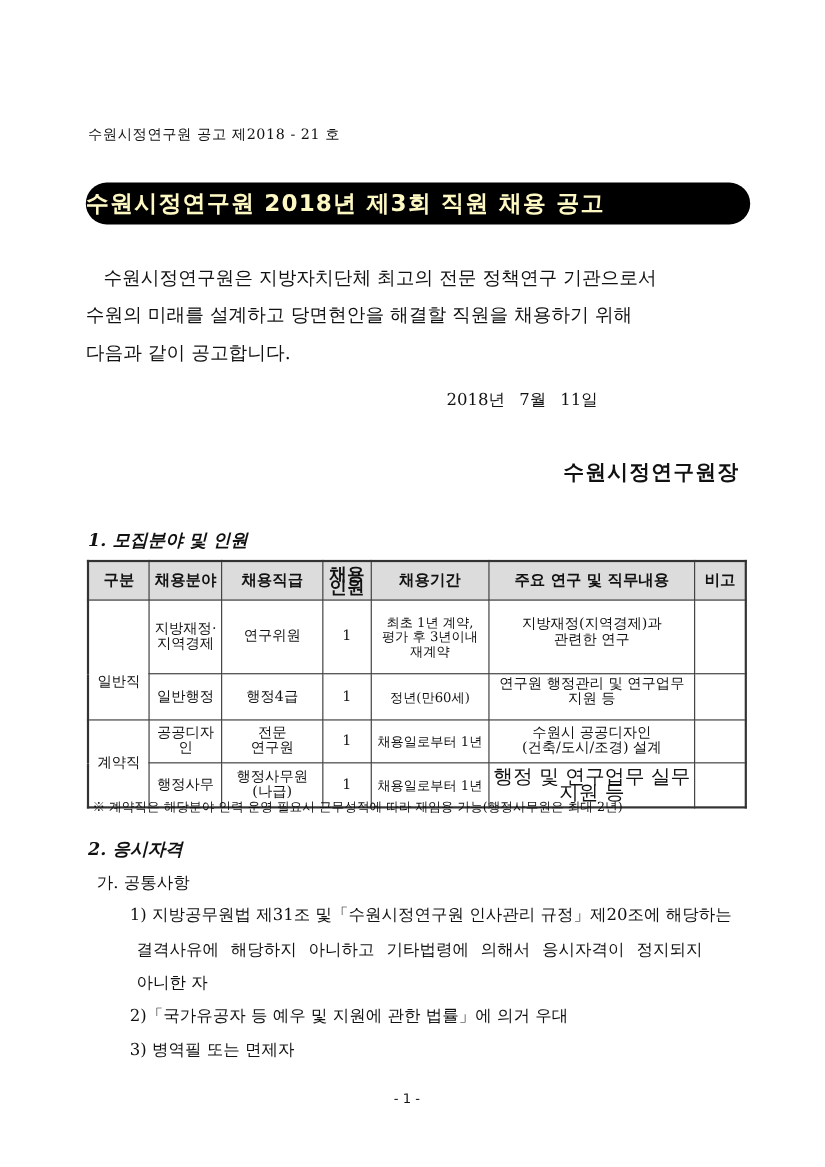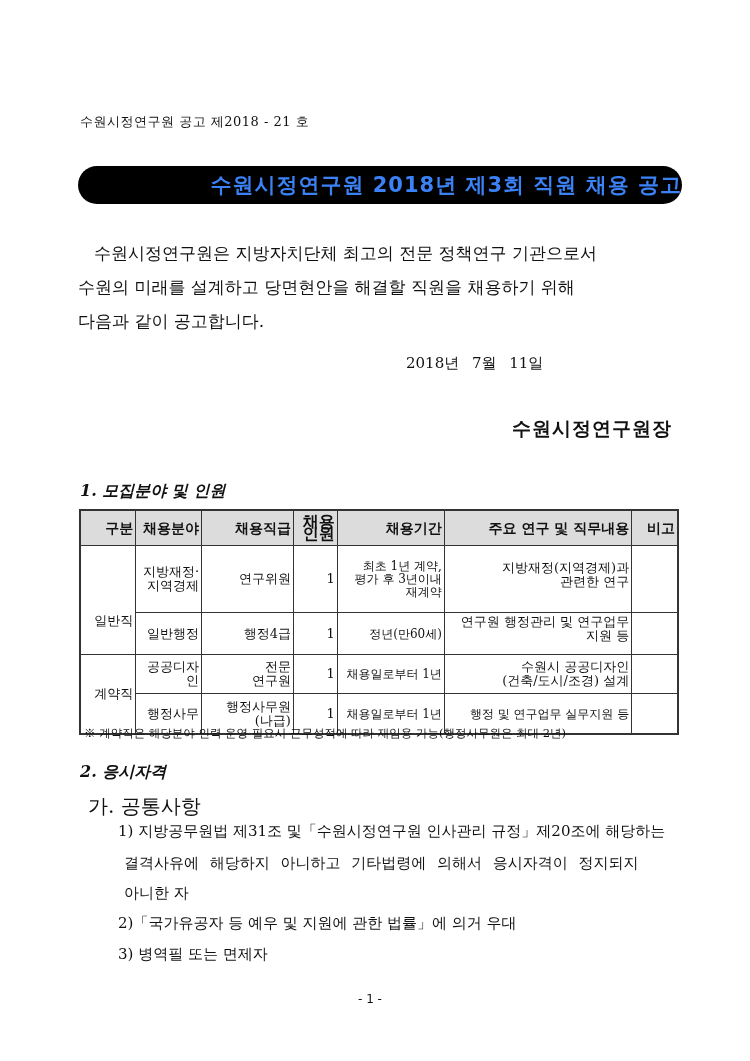--- a/index.html
+++ b/index.html
@@ -5,53 +5,53 @@
     html, body { margin: 0; padding: 0; }
     body {
       width: 750px; height: 1061px; background: #ffffff; position: relative;
       overflow: hidden; color: #111;
       font-family: "DejaVu Serif", "Liberation Serif", serif;
     }
     .abs { position: absolute; white-space: nowrap; }
     .doc-number { left: 80px; top: 113px; font-size: 13px; letter-spacing: 0.5px; }
     .title-bar {
       position: absolute; left: 78px; top: 166px; width: 604px; height: 38px;
-      background: #000; border-radius: 19px; color: #3b82f6;
-      display: flex; align-items: center; justify-content: flex-end;
+      background: #000; border-radius: 19px; color: #fef9c3;
+      display: flex; align-items: center; justify-content: flex-start;
       font-family: "DejaVu Sans", "Liberation Sans", sans-serif;
       font-weight: bold; font-size: 21px; letter-spacing: 1px;
     }
     .intro {
       position: absolute; left: 78px; top: 236px; width: 606px;
       font-size: 17px; line-height: 34px; text-align: justify; text-align-last: left;
     }
     .intro .indent { display: inline-block; width: 16px; }
     .date { left: 406px; top: 354px; font-size: 15px; word-spacing: 8px; }
     .signer { left: 512px; top: 416px; font-size: 19px; font-weight: bold; letter-spacing: 1px; }
     .section-h { font-size: 16px; font-weight: bold; font-style: italic; }
     .sec1 { left: 80px; top: 481px; }
     table.recruit {
       position: absolute; left: 79px; top: 509px; width: 600px; border-collapse: collapse;
-      font-size: 13px; text-align: right;
+      font-size: 13px; text-align: center;
     }
     table.recruit th, table.recruit td {
       border: 1px solid #333; padding: 0 2px; vertical-align: middle; line-height: 14px;
     }
     table.recruit { border: 2px solid #333; }
     table.recruit thead th { background: #dcdcdc; font-weight: bold; height: 34px; font-size: 14px; }
     table.recruit thead th.small { font-size: 16px; line-height: 12px; }
     .c0 { width: 52px; } .c1 { width: 63px; } .c2 { width: 90px; } .c3 { width: 40px; }
     .c4 { width: 106px; } .c5 { width: 190px; } .c6 { width: 42px; }
     .row-a td { height: 51px; }
     .row-b td { height: 39px; }
     .row-c td { height: 38px; }
     .row-d td { height: 39px; }
     .note { left: 84px; top: 726px; font-size: 11.5px; }
     .sec2 { left: 80px; top: 762px; }
-    .sub-h { left: 88px; top: 793px; font-size: 20px; }
+    .sub-h { left: 88px; top: 793px; font-size: 15px; }
     .item { font-size: 15px; }
     .item1 { left: 118px; top: 822px; }
     .item1b { left: 122px; top: 854px; }
     .item1c { left: 122px; top: 884px; }
     .item2 { left: 118px; top: 914px; }
     .item3 { left: 118px; top: 945px; }
     .page-num { left: 358px; top: 992px; font-size: 12px; font-family: "DejaVu Sans", sans-serif; }
     .line2 { word-spacing: 6px; }
   </style>
 </head>
@@ -120,21 +120,21 @@
       <td>수원시 공공디자인
 (건축/도시/조경) 설계</td>
       <td></td>
     </tr>
     <tr class="row-d">
       <td>행정사무</td>
       <td>행정사무원
 (나급)</td>
       <td>1</td>
       <td style="font-size:12px">채용일로부터 1년</td>
-      <td style="font-size:12px">행정 및 연구업무 실무지원 등</td>
+      <td style="font-size:18px">행정 및 연구업무 실무지원 등</td>
       <td></td>
     </tr>
   </tbody>
 </table>
 
 <div class="abs note">※ 계약직은 해당분야 인력 운영 필요시  근무성적에 따라 재임용 가능(행정사무원은 최대 2년)</div>
 
 <div class="abs section-h sec2">2. 응시자격</div>
 <div class="abs sub-h">가. 공통사항</div>
 

